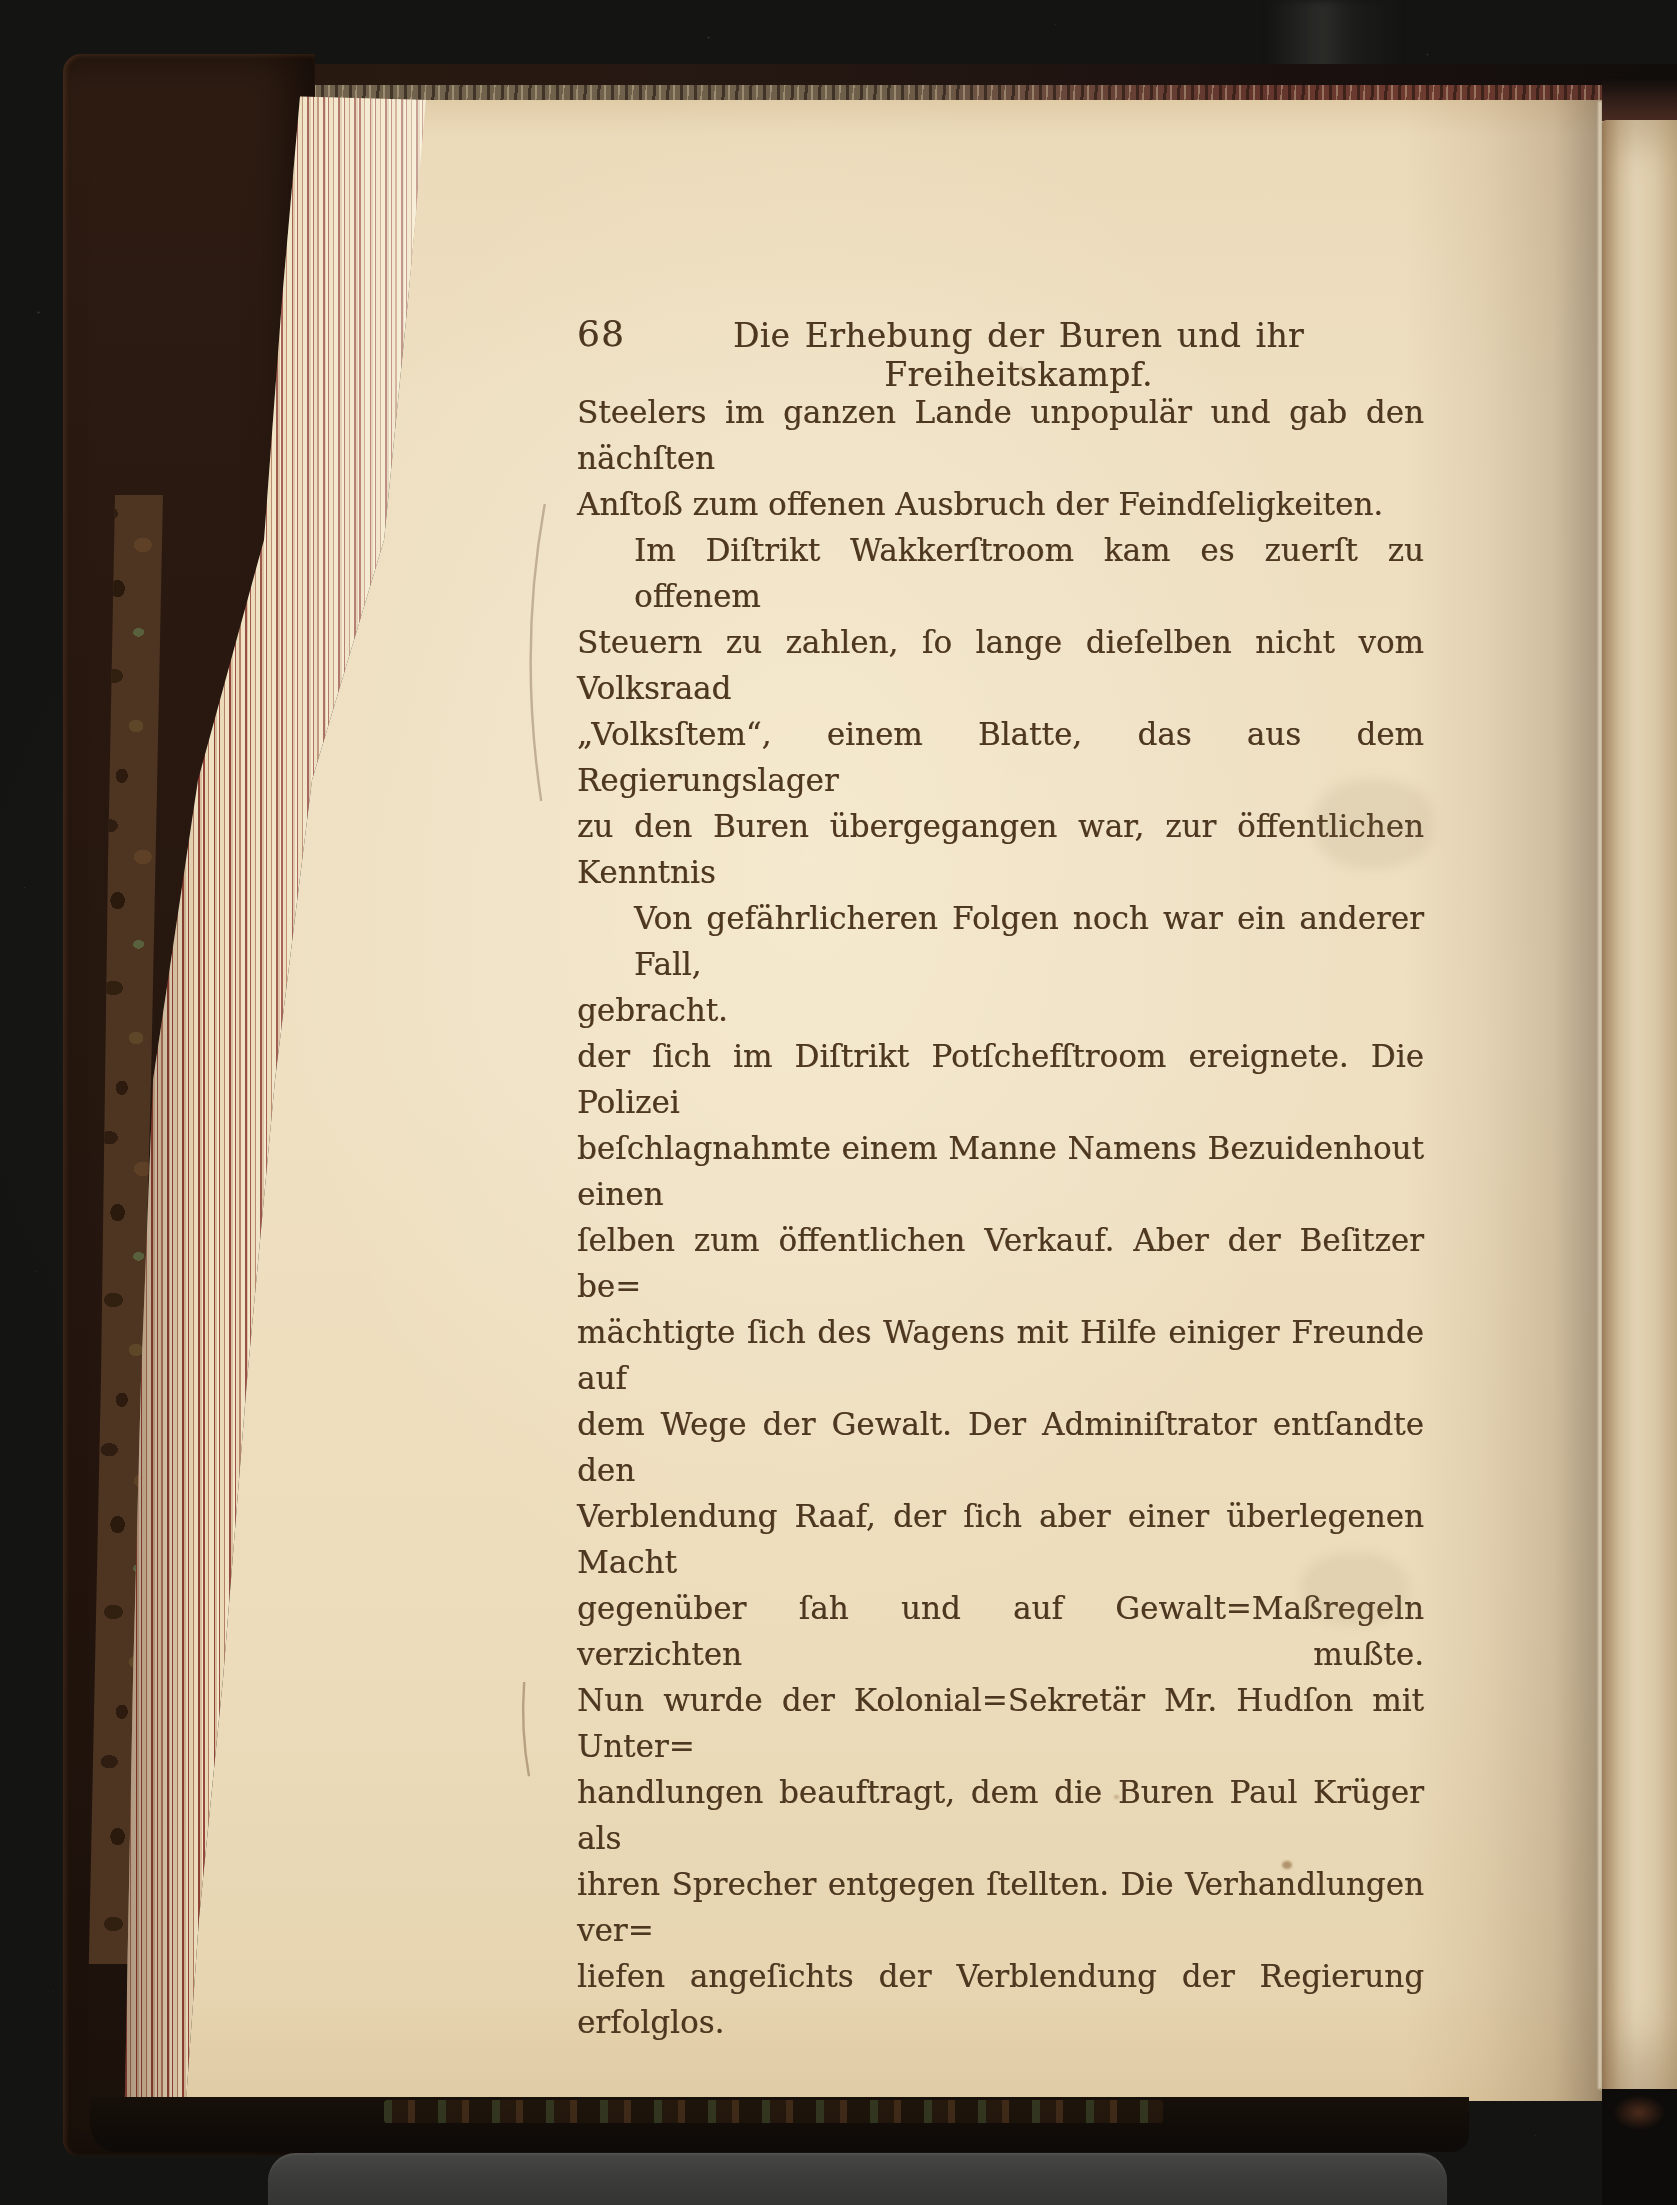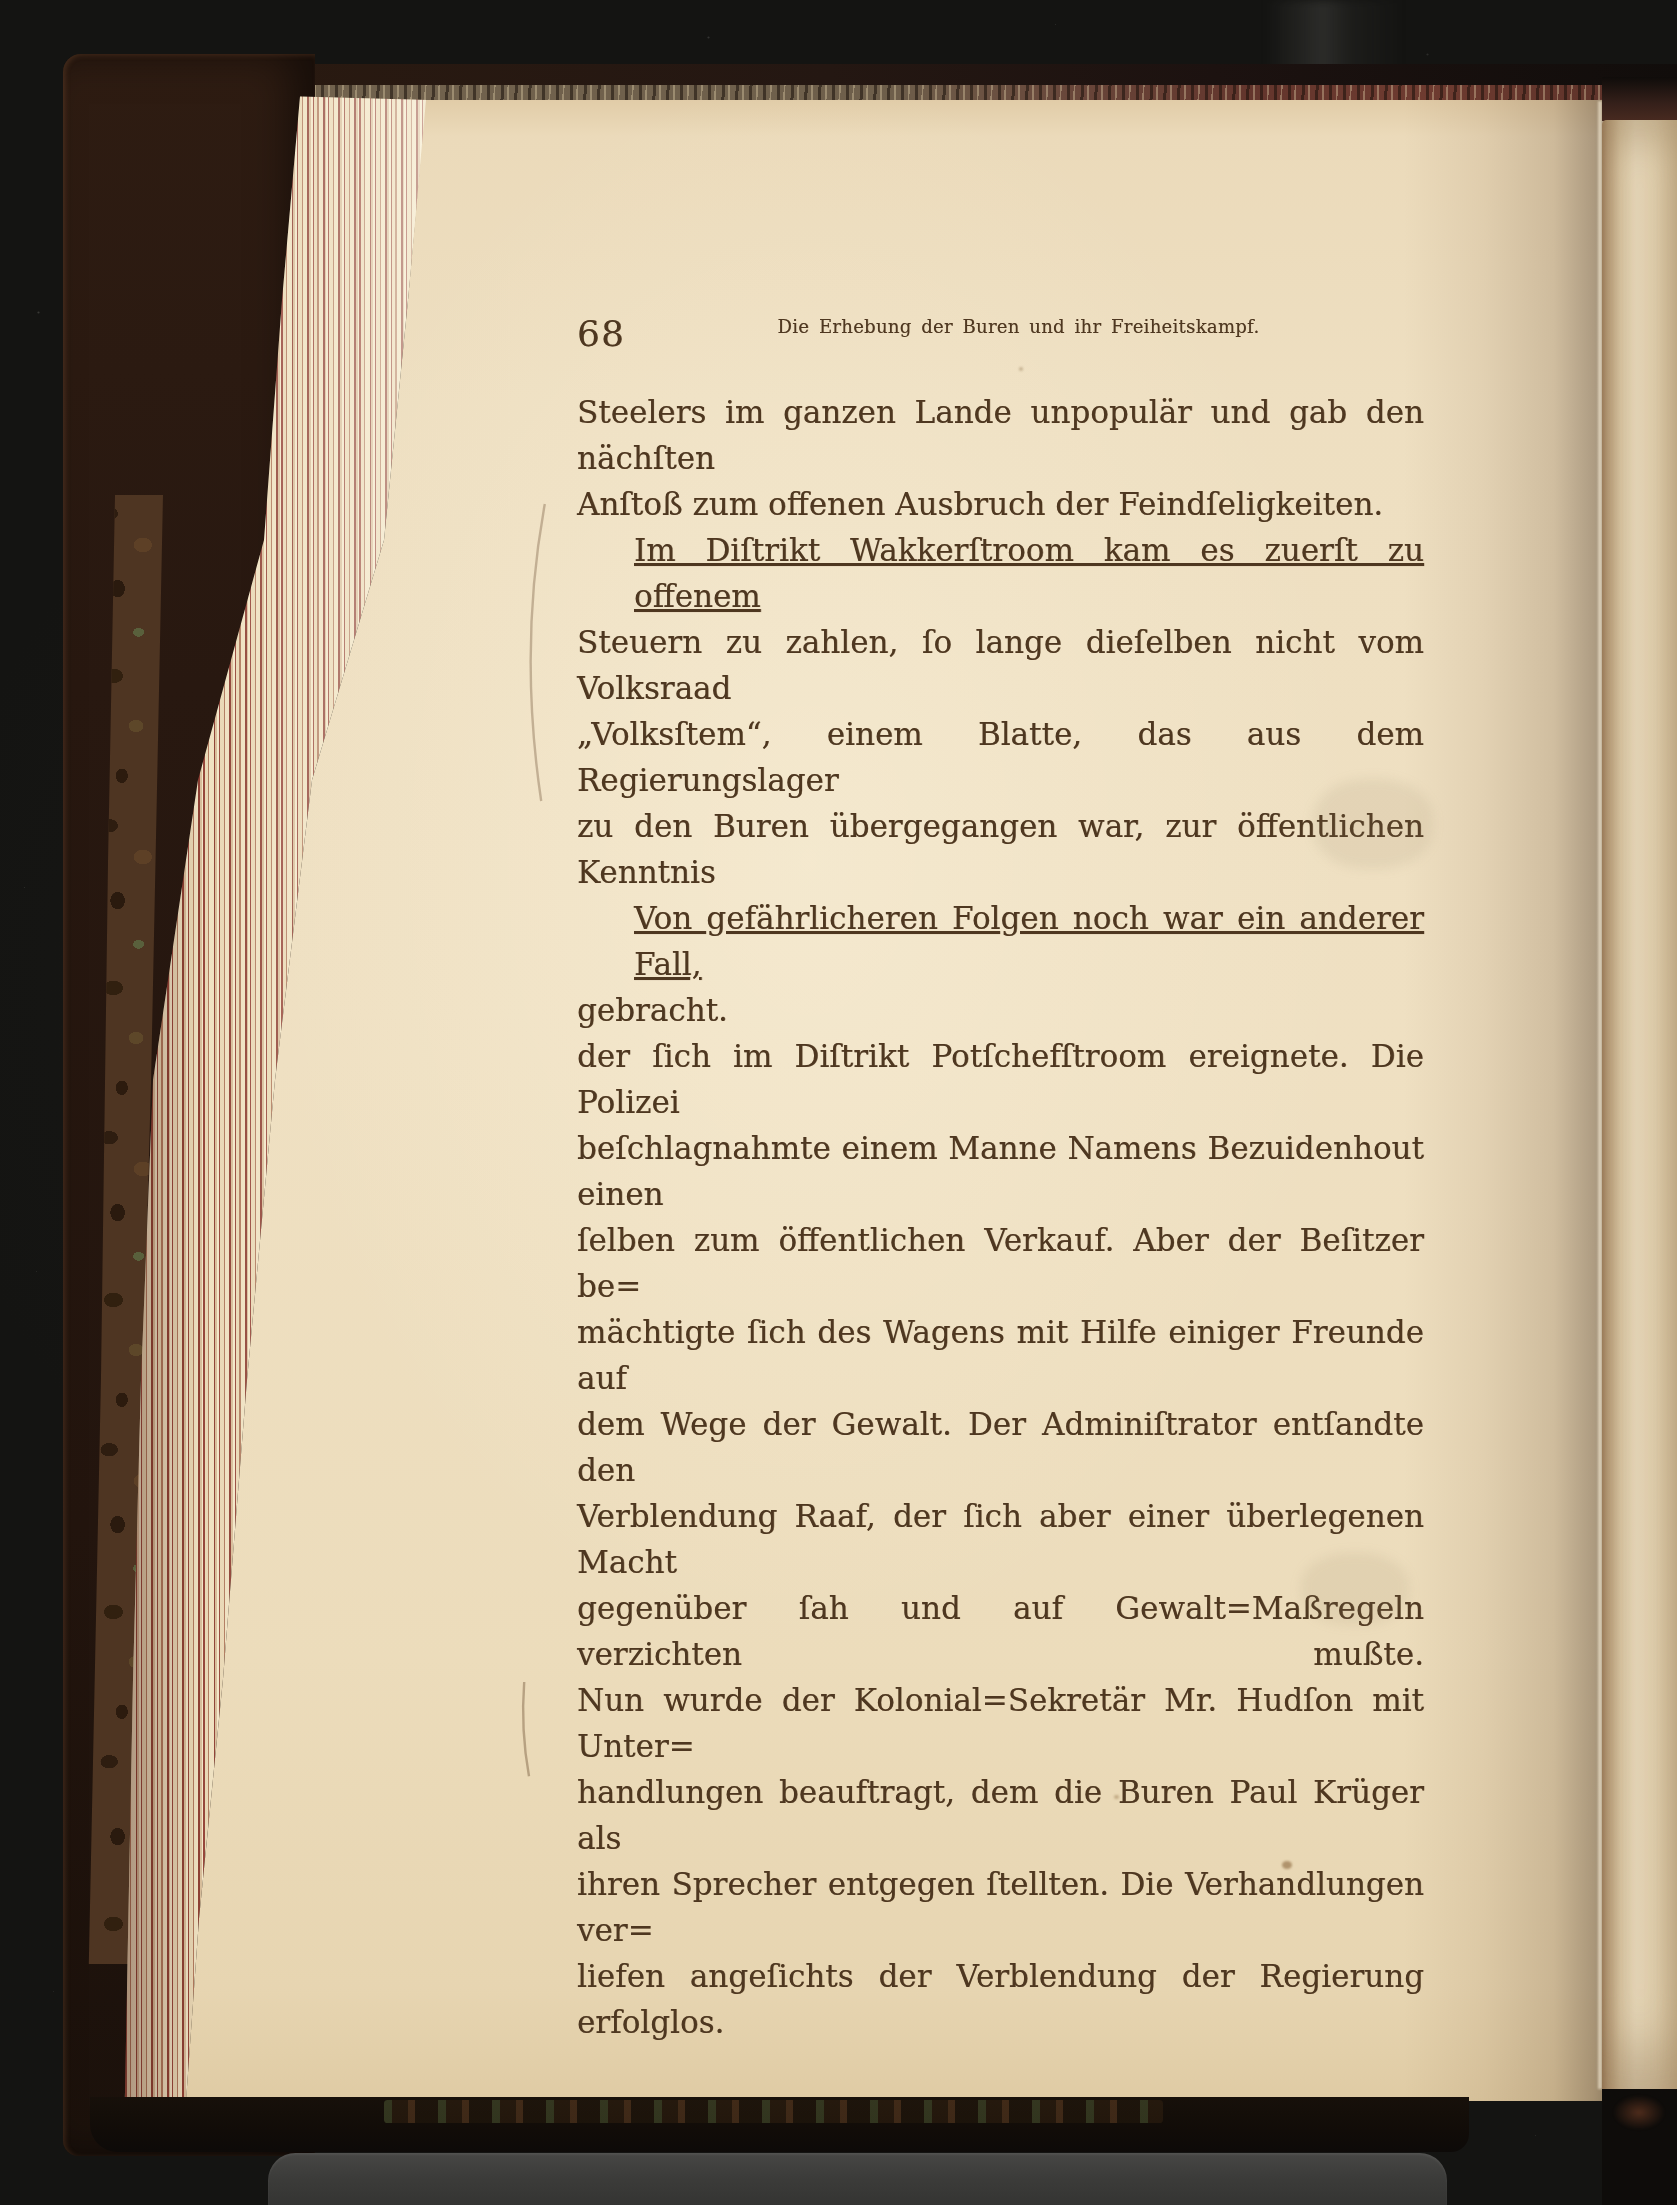--- a/index.html
+++ b/index.html
@@ -85,27 +85,27 @@
     background:linear-gradient(180deg,#17100a,#110c08 60%,#0d0a08);}
   .bottom-marble{left:384px;top:2100px;width:779px;height:23px;border-radius:3.6px;opacity:.8;filter:blur(0.6px);
     background:repeating-linear-gradient(90deg,rgba(90,105,60,.55) 0 8.4px,rgba(60,40,20,.5) 8.4px 24px,rgba(140,90,50,.45) 24px 31px,rgba(40,28,14,.55) 31px 54px);}
   .cradle{left:268px;top:2153px;width:1179px;height:53px;border-radius:27.6px 27.6px 0 0;
     background:linear-gradient(180deg,#474745,var(--cradle) 45%,#343432);
     box-shadow:inset 0 1.8px 2.4px rgba(255,255,255,.07);}
   
   .header-row{left:577px;top:312px;width:847px;height:36px;color:var(--ink);}
   .page-number{position:absolute;left:0;top:1px;font-size:36px;letter-spacing:1.2px;
     text-shadow:0.3px 0.1px 0.3px rgba(70,45,20,.5);}
-  .header-title{position:absolute;left:36px;right:0;top:3.6px;text-align:center;font-size:18px;
+  .header-title{position:absolute;left:36px;right:0;top:3.6px;text-align:center;font-size:33px;
     word-spacing:3.6px;letter-spacing:0.3px;text-shadow:0.3px 0.1px 0.3px rgba(70,45,20,.5);}
   .body-text{left:577px;top:389px;width:847px;color:var(--ink);font-size:31px;line-height:46px;
     text-shadow:0.4px 0.1px 0.3px rgba(70,45,20,.5);}
   .line{text-align:justify;text-align-last:justify;white-space:normal;}
   .line.no-j{text-align-last:left;}
-  .line.indent{padding-left:57px;box-sizing:border-box;text-decoration:underline;}
+  .line.indent{padding-left:57px;box-sizing:border-box;}
   
   .ghost{border-radius:45%;filter:blur(5.4px);background:rgba(148,128,96,.12);}
   .ghost-a{left:1313px;top:779px;width:120px;height:90px;}
   .ghost-b{left:1301px;top:1553px;width:108px;height:72px;}
   .fox{border-radius:50%;filter:blur(0.9px);}
   .fox-1{left:1282px;top:1861px;width:10.2px;height:8.4px;background:rgba(120,80,35,.5);}
   .fox-2{left:1114px;top:1795px;width:4.8px;height:4.2px;background:rgba(120,85,40,.35);}
   .fox-3{left:1019px;top:367px;width:3.6px;height:3.6px;background:rgba(110,80,40,.3);}
   .crease-svg{overflow:visible;}
 </style>

